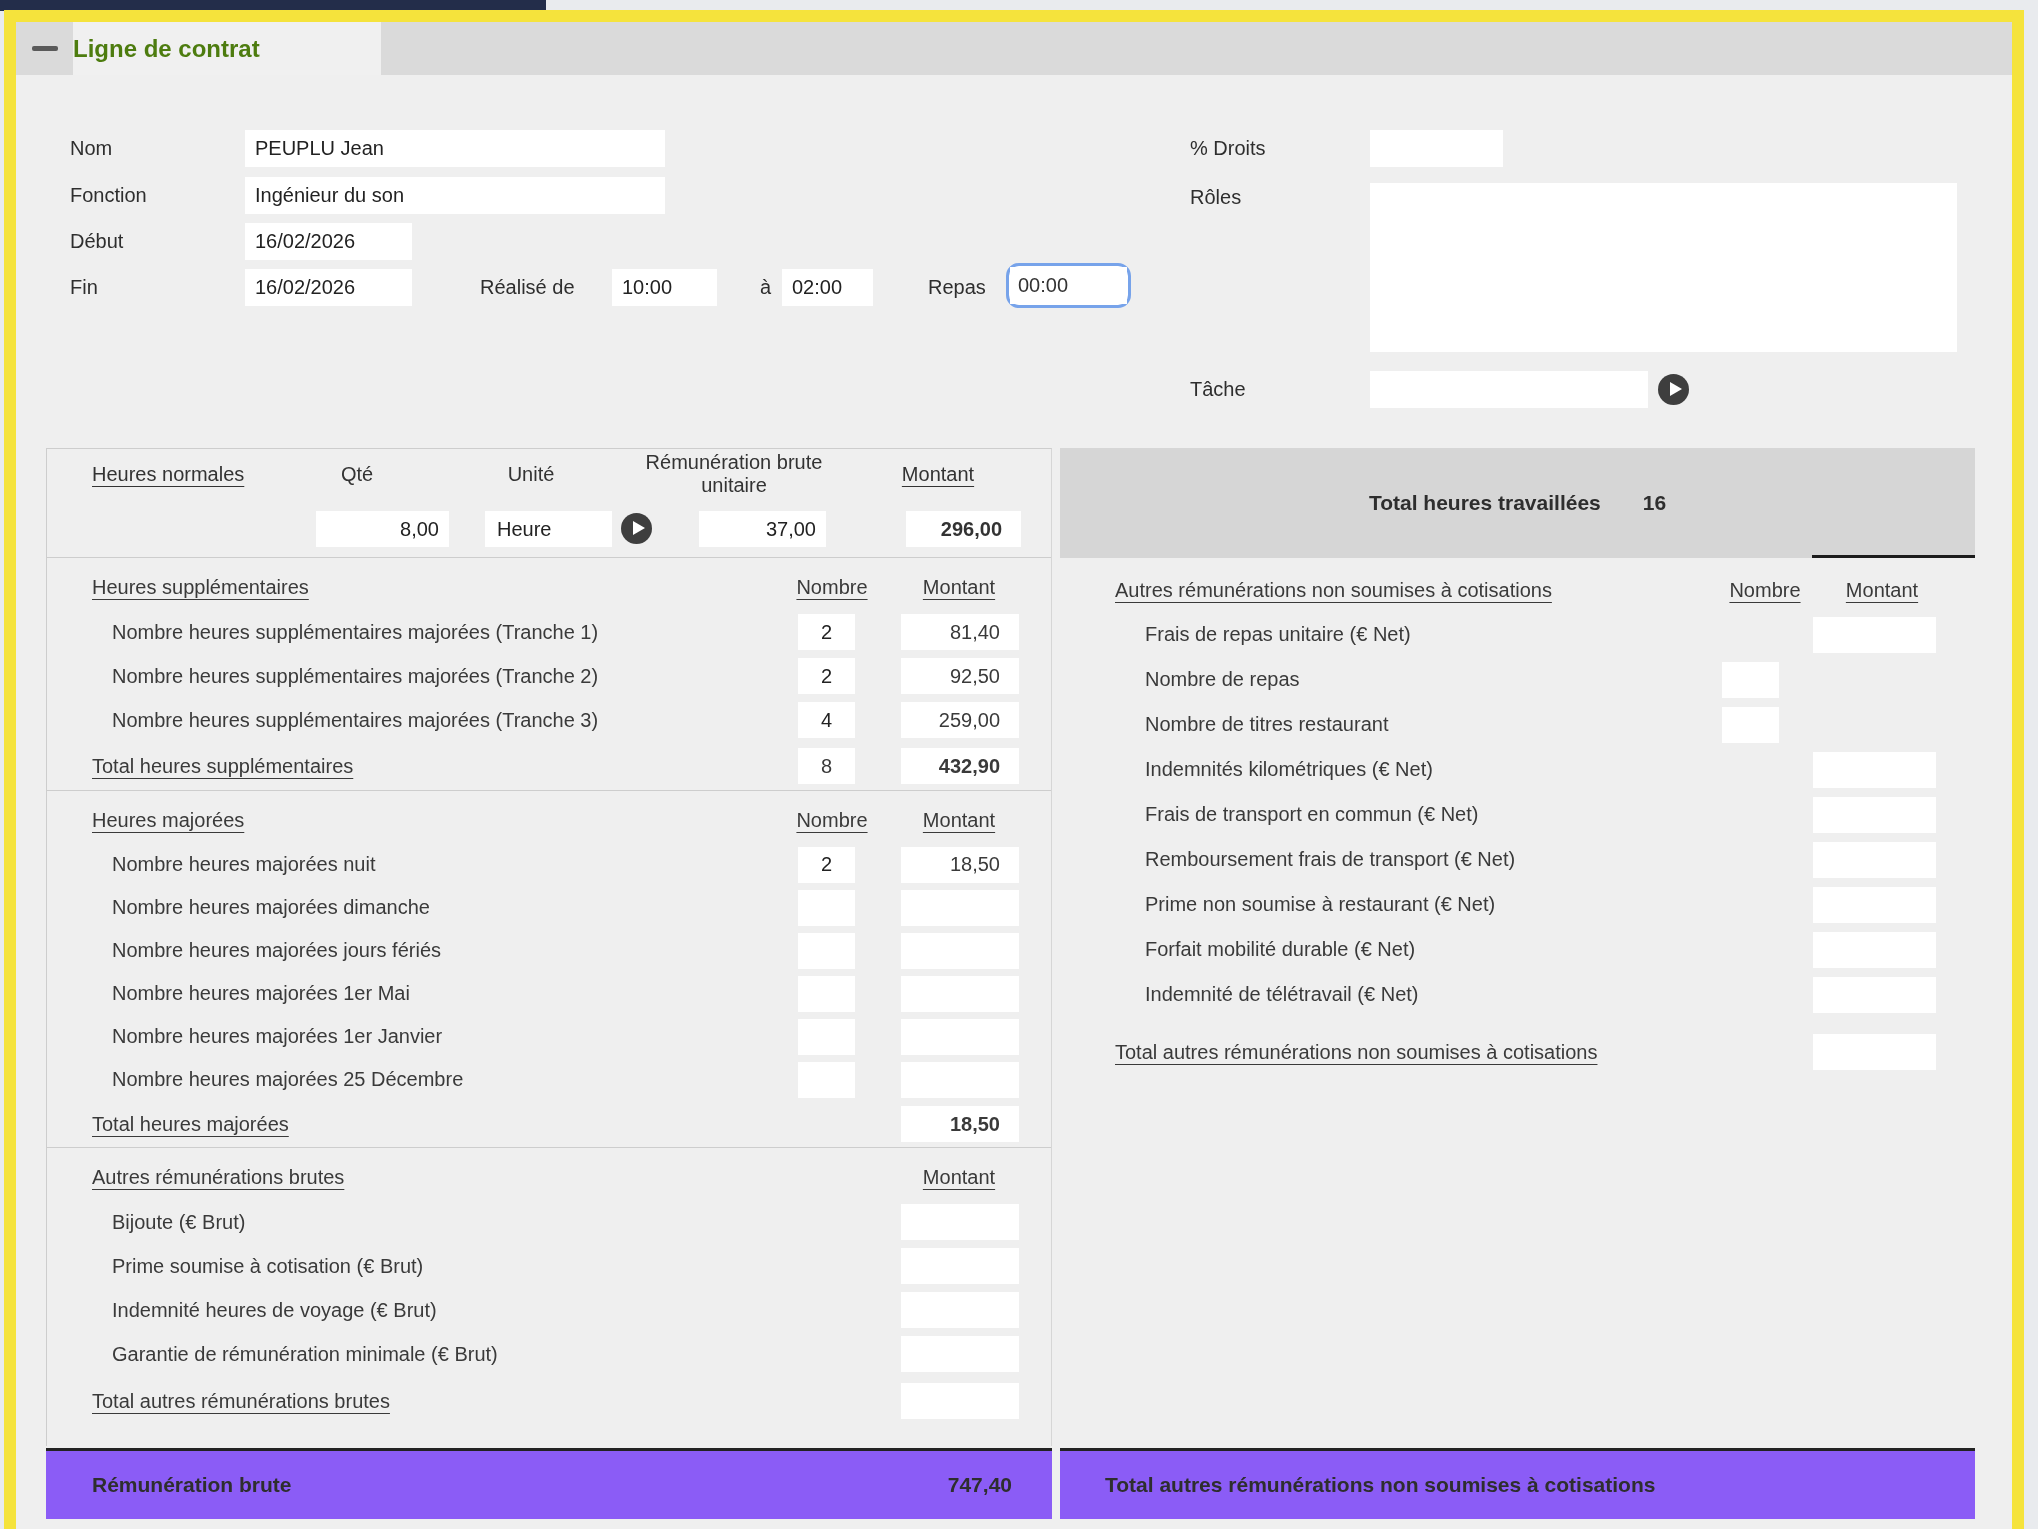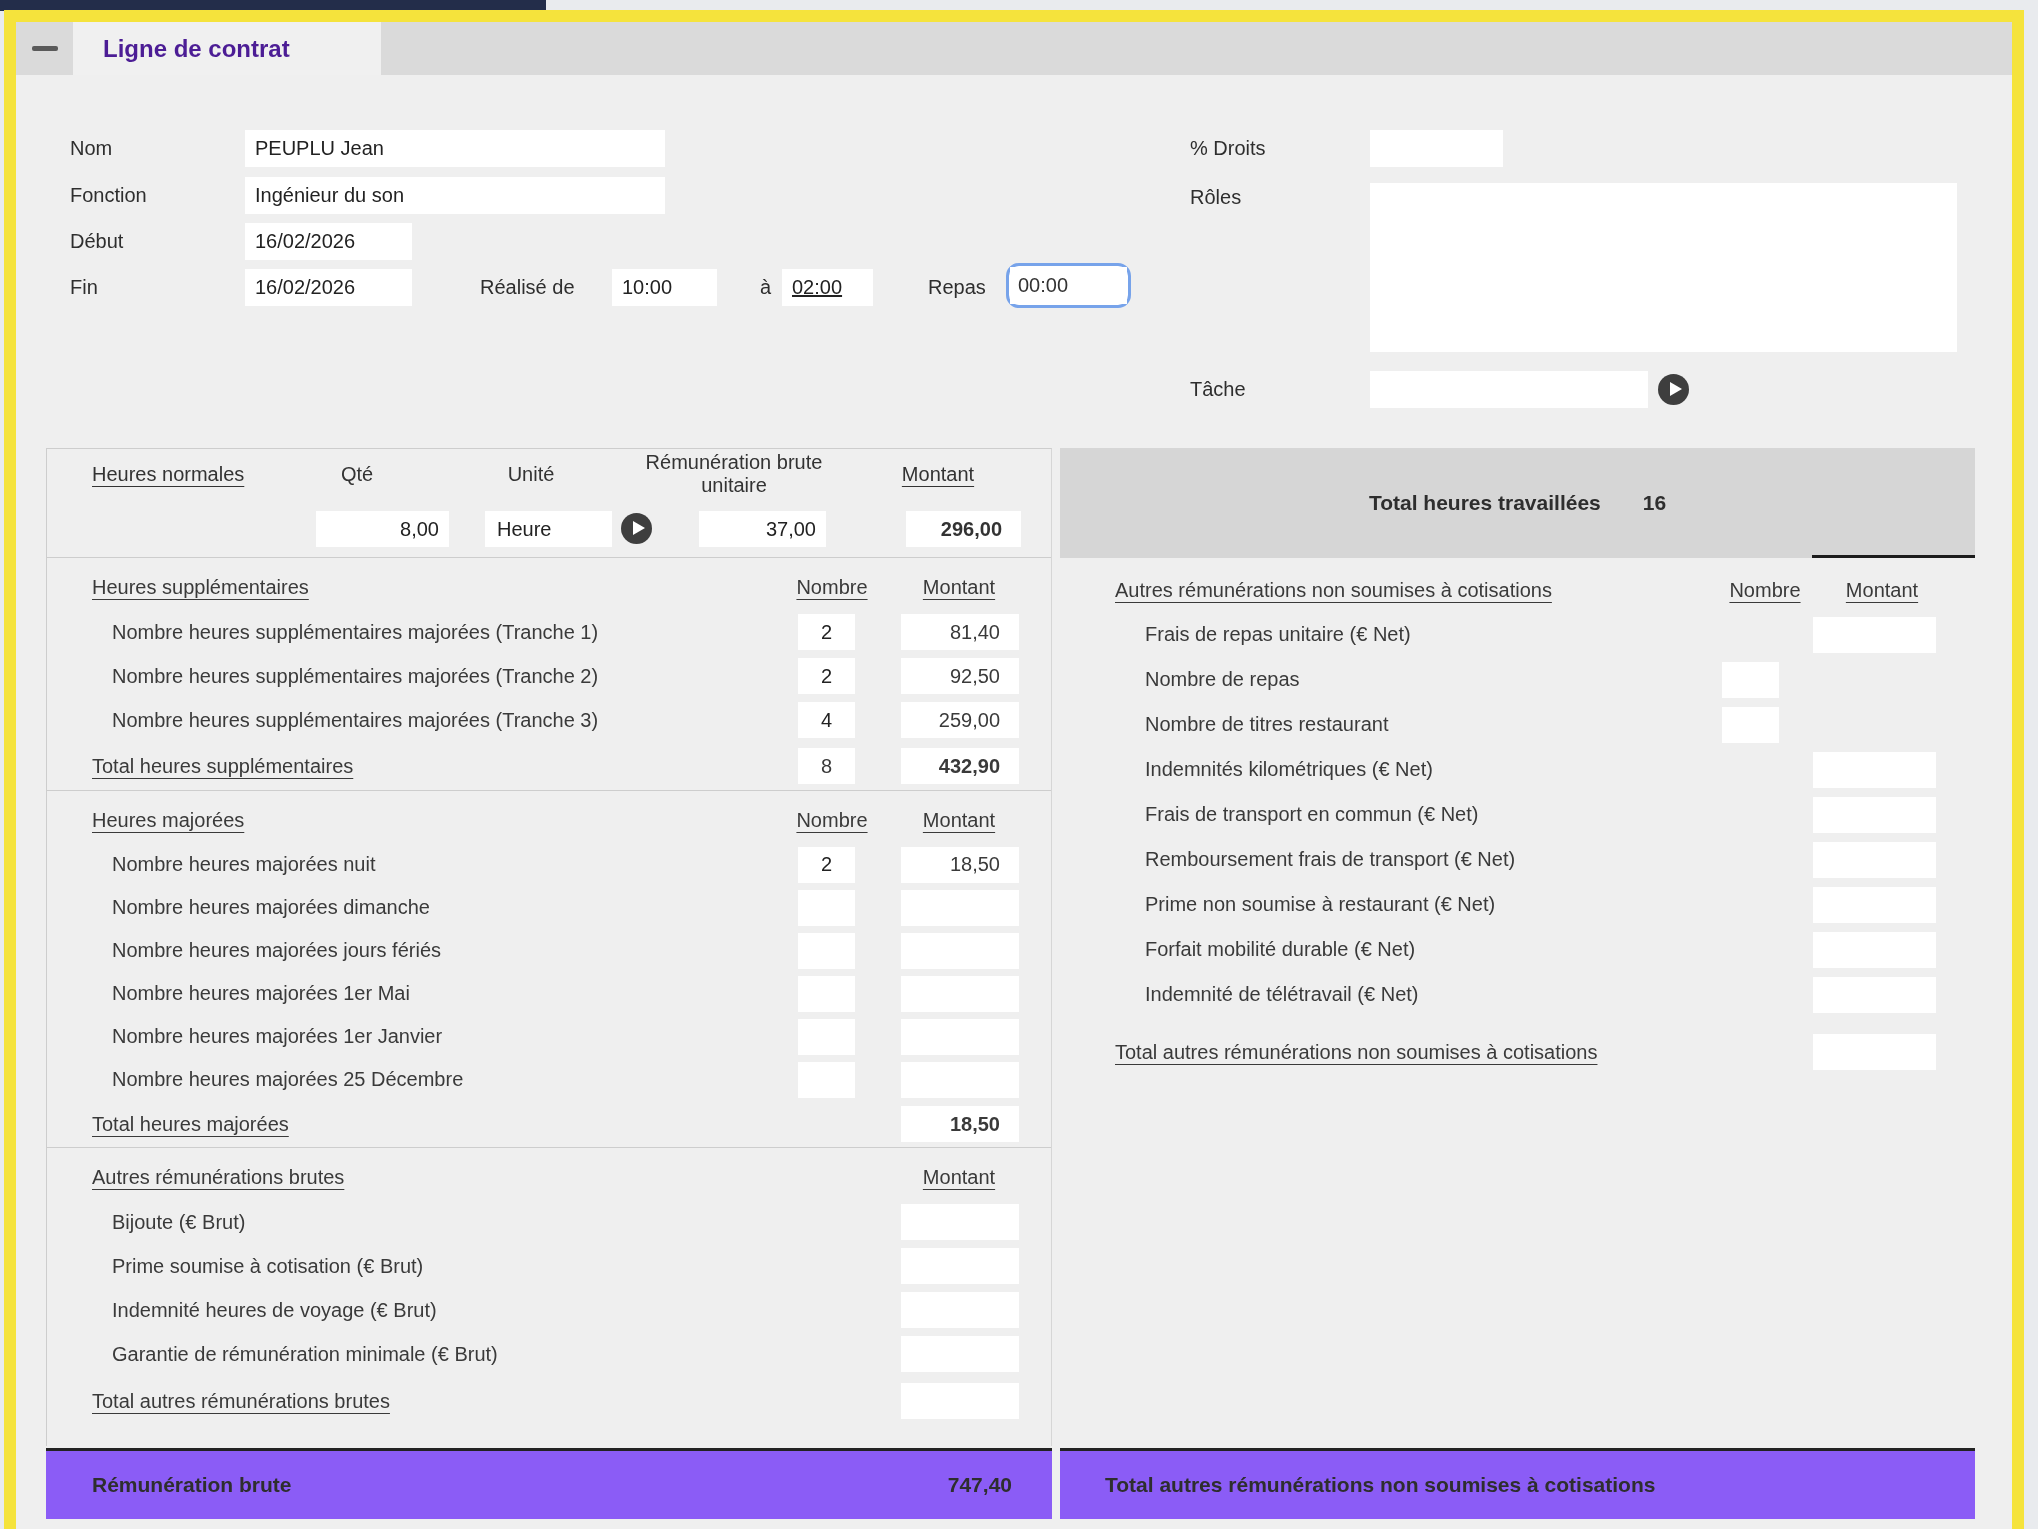--- a/index.html
+++ b/index.html
@@ -14,21 +14,21 @@
     position:absolute;left:4px;top:10px;width:2020px;height:1519px;
     box-sizing:border-box;border:12px solid #f5e33c;border-bottom:none;
     background:#efefef;
   }
   .frame *{box-sizing:border-box;}
   
   .hdr-bar{position:absolute;left:0;top:0;width:1996px;height:53px;background:#dadada;}
   .min-btn{position:absolute;left:0;top:0;width:57px;height:53px;display:flex;align-items:center;justify-content:center;cursor:pointer;}
   .min-glyph{width:26px;height:5px;background:#5a5a5a;border-radius:2px;}
   .hdr-tab{position:absolute;left:57px;top:0;width:308px;height:53px;background:#f0f0f0;display:flex;align-items:center;}
-  .hdr-title{margin-left:30px;font-size:24px;font-weight:bold;color:#4c1d95;}
+  .hdr-title{font-size:24px;font-weight:bold;color:#4d7c0f;}
   
   .flabel{position:absolute;height:37px;display:flex;align-items:center;color:#2e2e2e;}
   .fld{border:none;outline:none;background:#fff;height:37px;font:inherit;color:#222;padding:0 10px;position:absolute;}
   .focus-ring{position:absolute;border:3px solid #77a3ea;border-radius:7px;background:#fff;padding:1px;}
   .focus-text{width:117px;height:37px;background:#fff;display:flex;align-items:center;padding-left:8px;font-size:20px;}
   .focus-text::first-letter{background:#bdd4f7;}
   .roles-area{position:absolute;border:none;outline:none;background:#fff;resize:none;font:inherit;padding:8px 10px;}
   .play-btn{position:absolute;width:31px;height:31px;border-radius:50%;background:#3e3e3e;cursor:pointer;}
   .play-btn::after{content:"";position:absolute;left:12px;top:8px;border-left:12px solid #fff;border-top:7px solid transparent;border-bottom:7px solid transparent;}
   
@@ -96,21 +96,21 @@
   <div class="flabel" style="left:54px;top:201px;">Début</div>
   <input class="fld" style="left: 229px; top: 201px; width: 167px;" value="16/02/2026">
 
   <div class="flabel" style="left:54px;top:247px;">Fin</div>
   <input class="fld" style="left: 229px; top: 247px; width: 167px;" value="16/02/2026">
 
   <div class="flabel" style="left:464px;top:247px;">Réalisé de</div>
   <input class="fld" style="left: 596px; top: 247px; width: 105px;" value="10:00">
 
   <div class="flabel" style="left:744px;top:247px;">à</div>
-  <input class="fld" style="left: 766px; top: 247px; width: 91px; text-decoration: underline;" value="02:00">
+  <input class="fld" style="left: 766px; top: 247px; width: 91px;" value="02:00">
 
   <div class="flabel" style="left:912px;top:247px;">Repas</div>
   <div class="focus-ring" style="left:990px;top:241px;border-radius:13px;">
     <div class="focus-text">00:00</div>
   </div>
 
   <div class="flabel" style="left:1174px;top:108px;">% Droits</div>
   <input class="fld" style="left: 1354px; top: 108px; width: 133px;" value="">
 
   <div class="flabel" style="left:1174px;top:157px;">Rôles</div>

